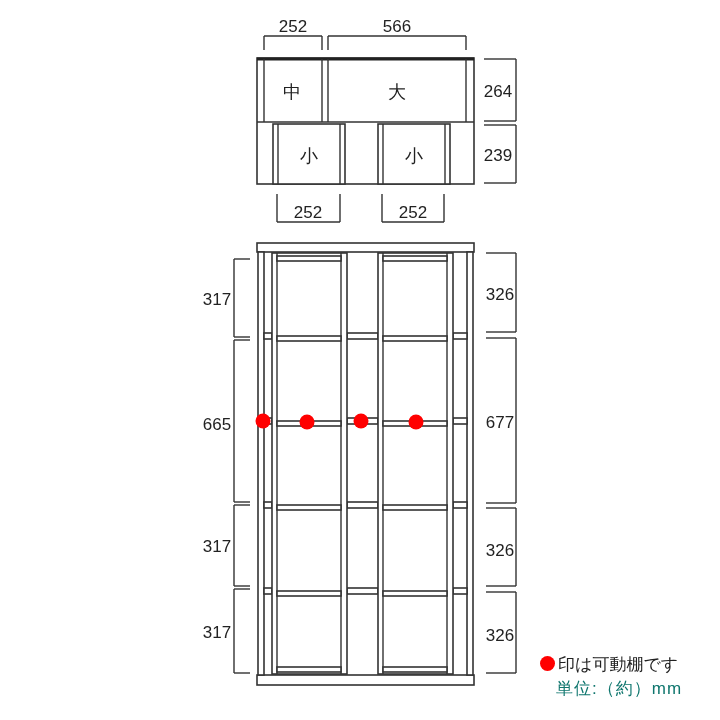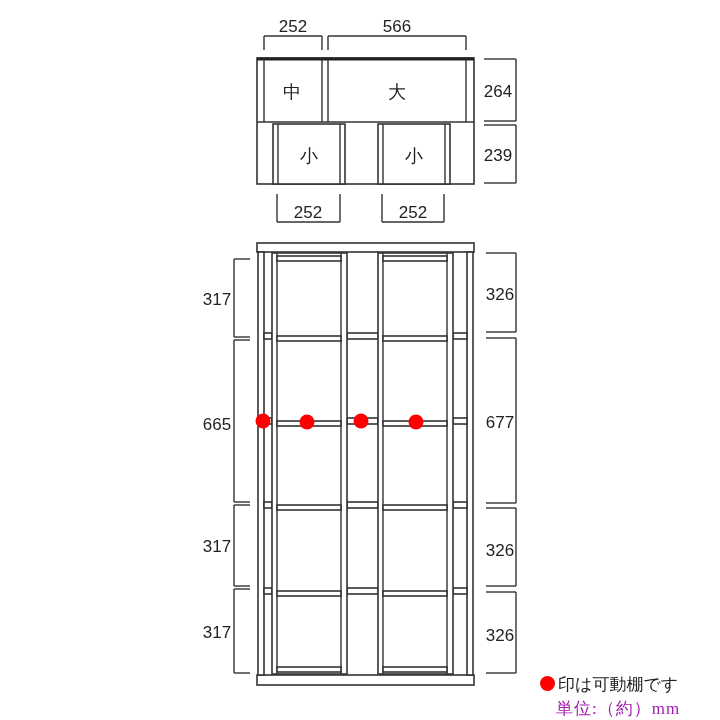--- a/index.html
+++ b/index.html
@@ -4,22 +4,22 @@
 <style>
   html, body { margin: 0; padding: 0; background: #ffffff; }
   body { width: 720px; height: 720px; position: relative; overflow: hidden;
          font-family: "Liberation Sans", "DejaVu Sans", sans-serif; }
   #canvas { position: absolute; left: 0; top: 0; }
   .dim { font-family: "Liberation Sans", "DejaVu Sans", sans-serif; font-size: 17px; fill: #222; }
   .box-label { font-family: "DejaVu Sans", sans-serif; font-size: 18px; fill: #222; }
   .ln { stroke: #333; stroke-width: 1.4; fill: none; }
   .bd { stroke: #333; stroke-width: 1.6; fill: #fff; }
   .legend { position: absolute; left: 540px; top: 652px; color: #222; }
-  .legend .row1 { font-family: "DejaVu Sans", sans-serif; font-size: 17px; line-height: 24px; white-space: nowrap; margin-top: 20px; }
-  .legend .row2 { font-family: Liberation Serif, serif; font-size: 17px; line-height: 26px; padding-left: 16px; letter-spacing: 1px; white-space: nowrap; color: #a21caf; }
+  .legend .row1 { font-family: "DejaVu Sans", sans-serif; font-size: 17px; line-height: 24px; white-space: nowrap; }
+  .legend .row2 { font-family: Liberation Sans, sans-serif; font-size: 17px; line-height: 26px; padding-left: 16px; letter-spacing: 1px; white-space: nowrap; color: #0f766e; }
   .dot { display: inline-block; width: 15px; height: 15px; border-radius: 50%; vertical-align: -1px; margin-right: 3px; }
 </style>
 </head>
 <body>
 
 <svg id="canvas" width="720" height="720" viewBox="0 0 720 720">
 
   <g>
 
     <rect x="257" y="58" width="217" height="126" class="bd"></rect>

